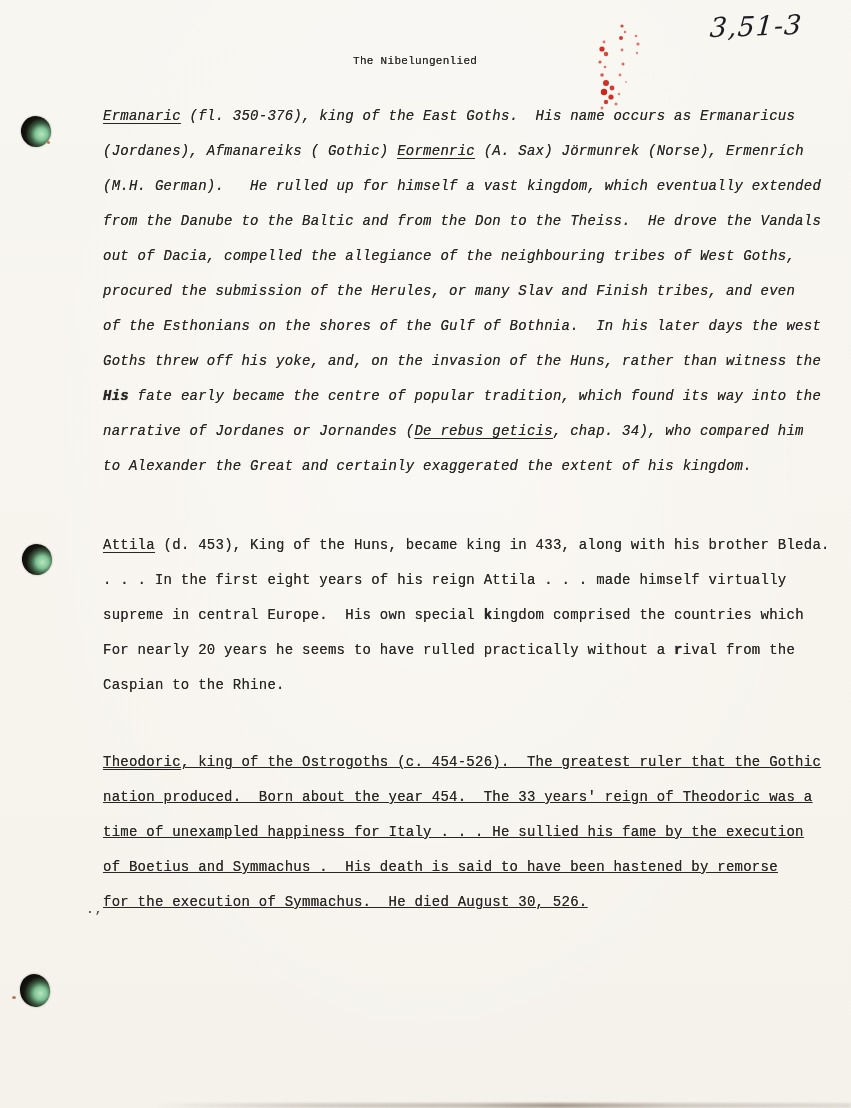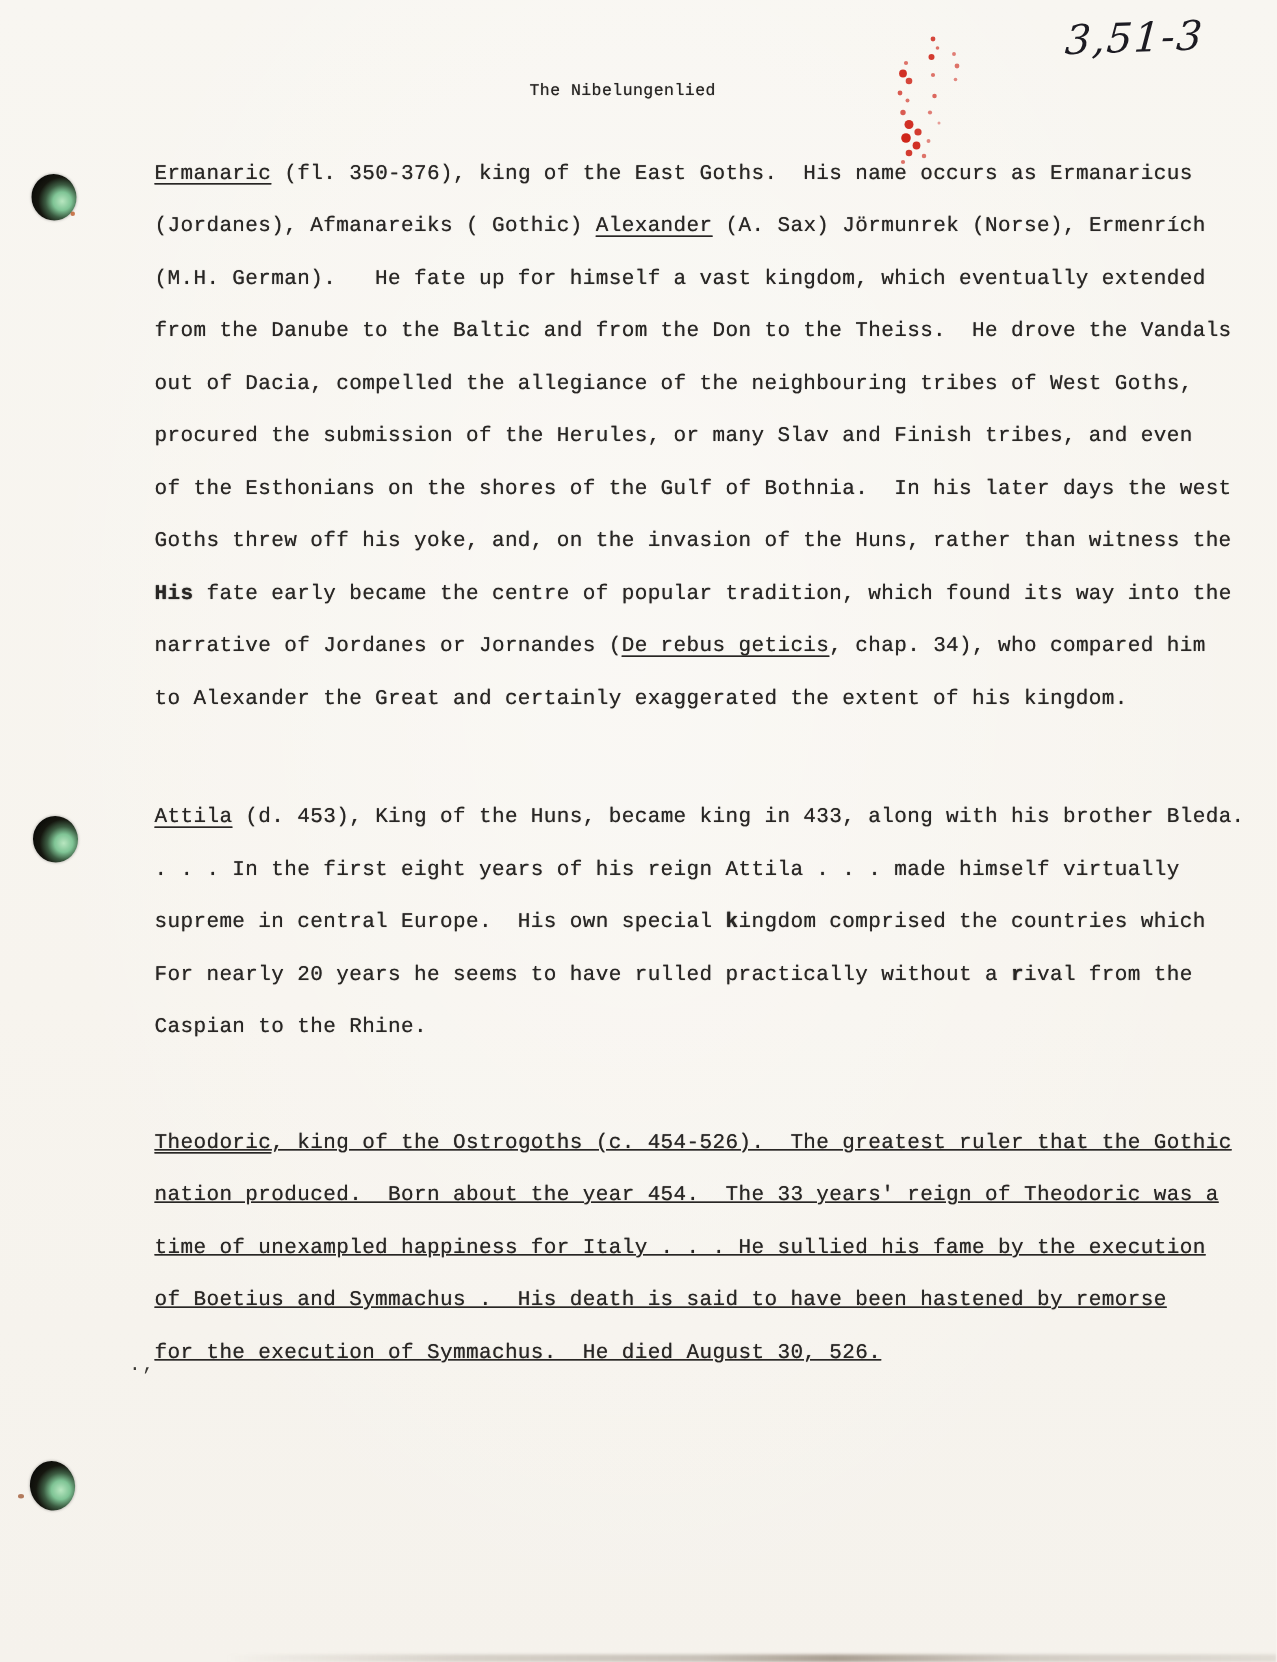--- a/index.html
+++ b/index.html
@@ -16,21 +16,21 @@
   }
   
   .para{position:absolute;left:103px;width:730px;color:#282624;}
   .line{
     height:35px;line-height:35px;white-space:pre;
     font-size:14px;letter-spacing:.25px;
     text-shadow:0 0 .5px rgba(40,38,36,.75);
   }
   .line span.u{text-decoration:underline;text-underline-offset:3px;text-decoration-thickness:1.2px;}
   .line span.b{font-weight:bold;text-shadow:0 0 .8px rgba(20,18,16,.9);}
-  #para-0{top:99px;}
+  #para-0{top:99px;font-style:italic;}
   #para-1{top:528px;}
   #para-2{top:745px;text-decoration:underline;}
   .title{
     position:absolute;left:353px;top:55px;
     font-size:11px;letter-spacing:.3px;color:#282624;
     text-shadow:0 0 .5px rgba(40,38,36,.75);white-space:pre;
   }
   .annotation{
     position:absolute;left:710px;top:10px;width:120px;
     font-family:"DejaVu Serif",serif;font-style:italic;
@@ -106,22 +106,22 @@
       <circle cx="14" cy="82" r="2.2" opacity=".85"></circle>
       <circle cx="24" cy="84" r="1.5" opacity=".6"></circle>
       <circle cx="10" cy="88" r="1.4" opacity=".6"></circle>
       <circle cx="27" cy="74" r="1.3" opacity=".5"></circle>
       <circle cx="34" cy="62" r="1.0" opacity=".4"></circle>
     </g>
   </svg>
 
   <div class="para" id="para-0">
       <div class="line"><span class="u">Ermanaric</span><span> (fl. 350-376), king of the East Goths.  His name occurs as Ermanaricus</span></div>
-      <div class="line"><span>(Jordanes), Afmanareiks ( Gothic) </span><span class="u">Alexander</span><span> (A. Sax) Jörmunrek (Norse), Ermenrích</span></div>
-      <div class="line"><span>(M.H. German).   He fate up for himself a vast kingdom, which eventually extended</span></div>
+      <div class="line"><span>(Jordanes), Afmanareiks ( Gothic) </span><span class="u">Eormenric</span><span> (A. Sax) Jörmunrek (Norse), Ermenrích</span></div>
+      <div class="line"><span>(M.H. German).   He rulled up for himself a vast kingdom, which eventually extended</span></div>
       <div class="line"><span>from the Danube to the Baltic and from the Don to the Theiss.  He drove the Vandals</span></div>
       <div class="line"><span>out of Dacia, compelled the allegiance of the neighbouring tribes of West Goths,</span></div>
       <div class="line"><span>procured the submission of the Herules, or many Slav and Finish tribes, and even</span></div>
       <div class="line"><span>of the Esthonians on the shores of the Gulf of Bothnia.  In his later days the west</span></div>
       <div class="line"><span>Goths threw off his yoke, and, on the invasion of the Huns, rather than witness the</span></div>
       <div class="line"><span class="b">His</span><span> fate early became the centre of popular tradition, which found its way into the</span></div>
       <div class="line"><span>narrative of Jordanes or Jornandes (</span><span class="u">De rebus geticis</span><span>, chap. 34), who compared him</span></div>
       <div class="line"><span>to Alexander the Great and certainly exaggerated the extent of his kingdom.</span></div>
     </div>
   <div class="para" id="para-1">

